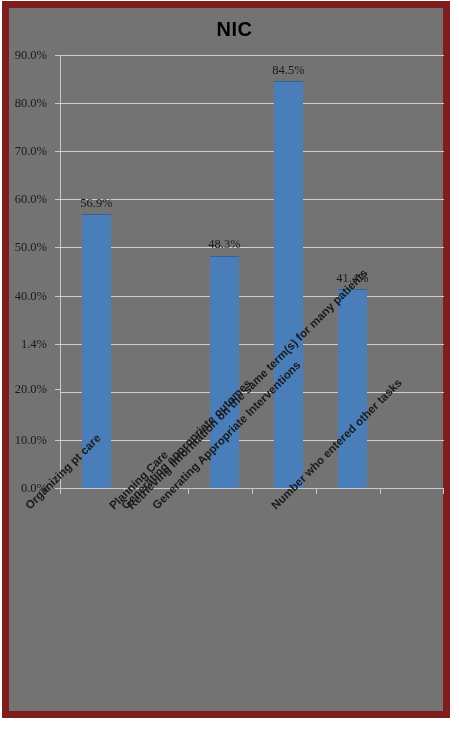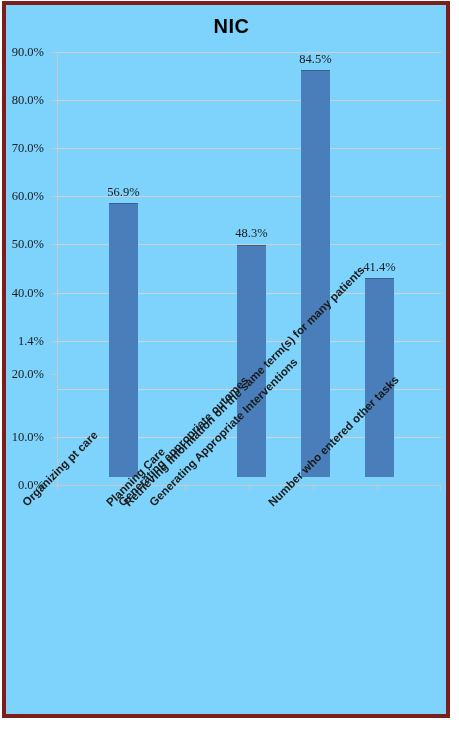--- a/index.html
+++ b/index.html
@@ -21,22 +21,22 @@
   }
 
   
   #chart-border {
     position: absolute;
     left: 2px;
     top: 1px;
     width: 448px;
     height: 717px;
     box-sizing: border-box;
-    border: 4px solid #7f1d1d;
-    background: #7dd3fc;
+    border: 7px solid #7f1d1d;
+    background: #737373;
   }
 
   #chart-title {
     position: absolute;
     left: 0;
     top: 10px;
     width: 451px;
     text-align: center;
     font-size: 20px;
     font-weight: bold;
@@ -94,22 +94,21 @@
     position: absolute;
     top: 433px;
     width: 1px;
     height: 6px;
     background: #c8c8c8;
   }
 
   
   .bar-wrap {
     position: absolute;
-    bottom: 8px;
-    margin-left: 30px;
+    bottom: 0;
   }
   .bar {
     position: absolute;
     bottom: 0;
     left: 0;
     width: 100%;
     background: #4a7ebb;
     border-top: 1px solid #37628f;
     box-sizing: border-box;
   }
@@ -175,21 +174,21 @@
       <div class="y-tick" style="top:240.5px">
         <span class="y-tick-label">40.0%</span>
       </div>
 
       <div class="gridline" style="top:288.6px"></div>
       <div class="y-tick" style="top:288.6px">
         <span class="y-tick-label">1.4%</span>
       </div>
 
       <div class="gridline" style="top:336.7px"></div>
-      <div class="y-tick" style="top:322px">
+      <div class="y-tick" style="top:334px">
         <span class="y-tick-label">20.0%</span>
       </div>
 
       <div class="gridline" style="top:384.8px"></div>
       <div class="y-tick" style="top:384.8px">
         <span class="y-tick-label">10.0%</span>
       </div>
 
       <div class="gridline" style="top:432.9px;background:#c8c8c8"></div>
       <div class="y-tick" style="top:432.9px">

